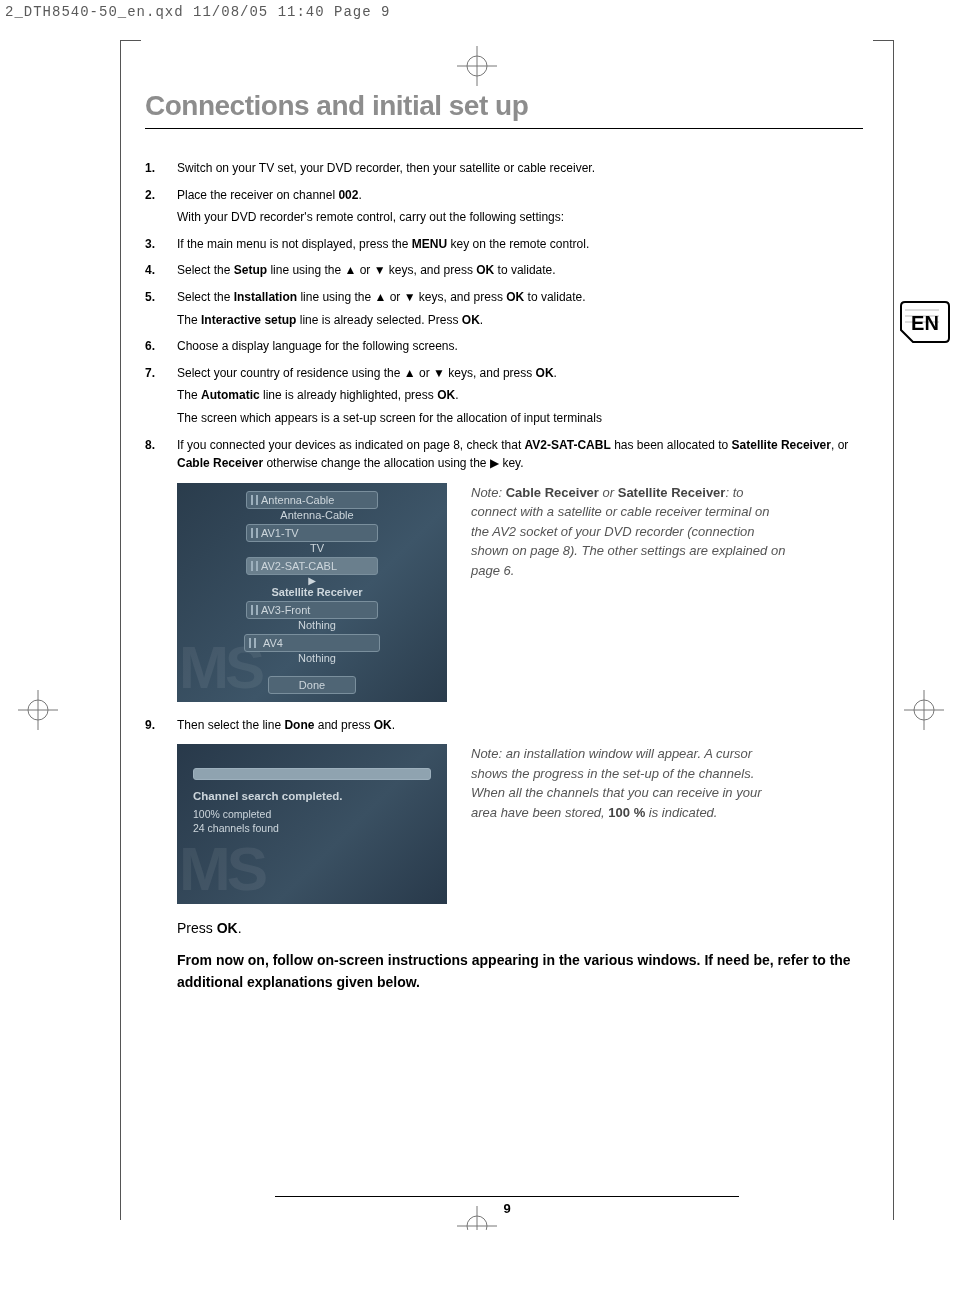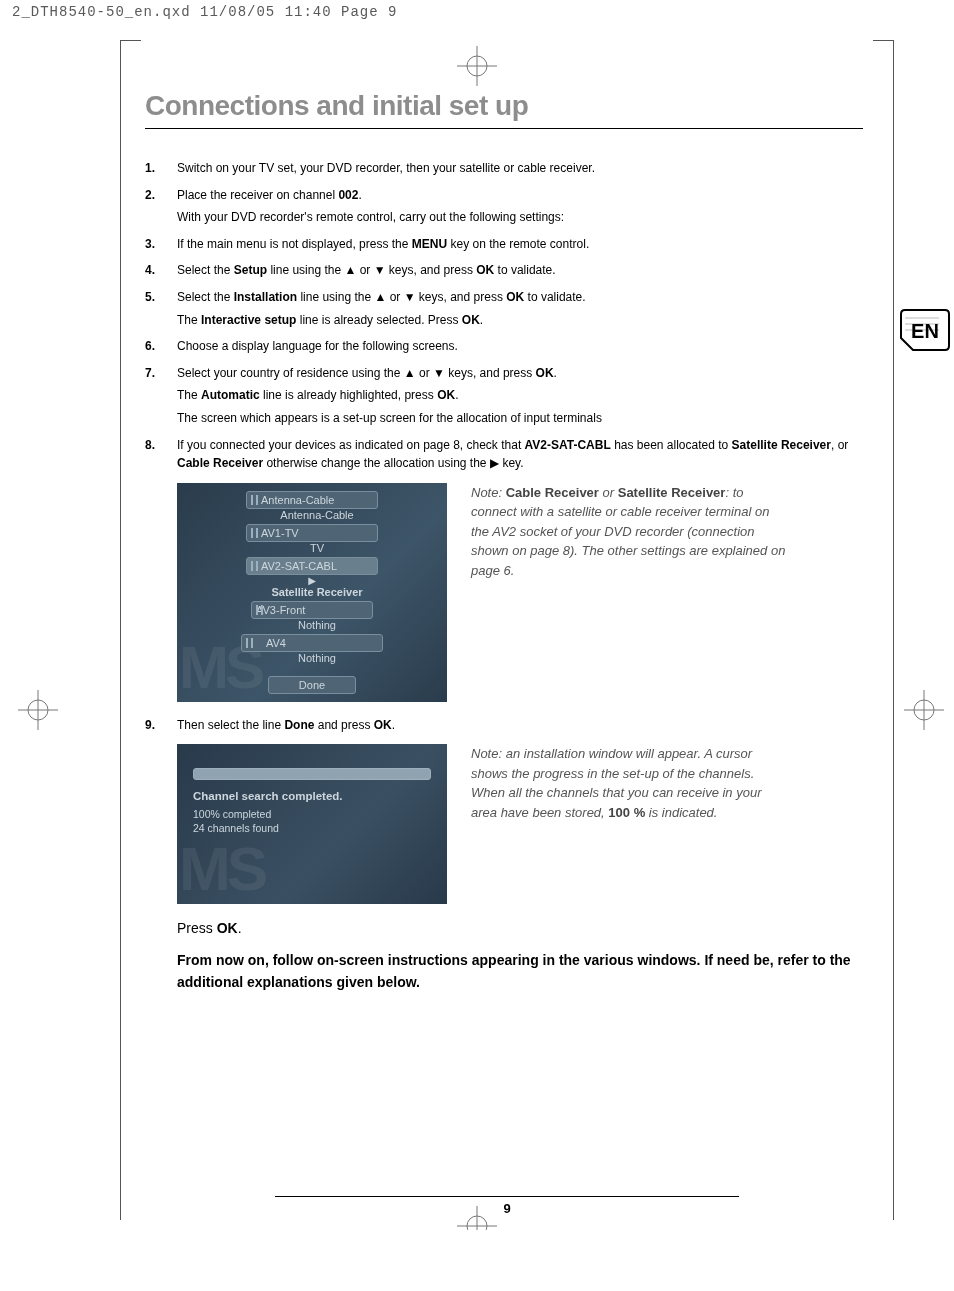--- a/index.html
+++ b/index.html
@@ -7,21 +7,21 @@
     padding: 0;
     font-family: Georgia, 'Times New Roman', serif;
     background: #fff;
     color: #000;
     width: 954px;
   }
   .slug {
     font-family: 'Courier New', monospace;
     font-size: 14px;
     color: #5a5a5a;
-    padding: 4px 0 0 12px;
+    padding: 4px 0 0 5px;
     letter-spacing: 1px;
   }
   .crop-outer {
     position: relative;
     margin: 0 0 0 0;
   }
   .cropmark-top {
     position: absolute;
     left: 50%;
     top: 6px;
@@ -190,21 +190,21 @@
   .closing {
     font-family: Verdana, Arial, sans-serif;
     font-size: 14px;
     font-weight: bold;
     margin: 6px 0 0 32px;
     line-height:1.55;
   }
   .en-badge {
     position: absolute;
     right: -54px;
-    top: 268px;
+    top: 260px;
     width: 48px;
     text-align: center;
   }
   .en-badge svg { display:block; }
   .pagenum {
     position: absolute;
     left: 0; right: 0;
     bottom: 4px;
     text-align: center;
     font-weight: bold;
@@ -306,25 +306,25 @@
         <div class="s1row">
             <div class="tab" style="padding-left:14px">AV1-TV</div>
             <div class="val">TV</div>
           </div>
         <div class="s1row">
             <div class="tab sel" style="padding-left:14px">AV2-SAT-CABL</div>
             <span class="arrow">▶</span>
             <div class="val" style="font-weight:bold">Satellite Receiver</div>
           </div>
         <div class="s1row">
-            <div class="tab" style="padding-left:4px">AV3-Front</div>
+            <div class="tab" style="padding-left:14px">AV3-Front</div>
             <div class="val">Nothing</div>
           </div>
         <div class="s1row">
-            <div class="tab" style="padding-left:24px">AV4</div>
+            <div class="tab" style="padding-left:18px">AV4</div>
             <div class="val">Nothing</div>
           </div>
         <div class="s1done"><span class="btn">Done</span></div>
       </div>
       <div class="note">
         <span class="nolabel">Note: </span><span class="bold">Cable Receiver</span><span> or </span><span class="bold">Satellite Receiver</span><span>: to connect with a satellite or cable receiver terminal on the AV2 socket of your DVD recorder (connection shown on page 8). The other settings are explained on page 6.</span>
       </div>
     </div>
 
     <ol class="steps" start="9" style="counter-reset: step 8">

